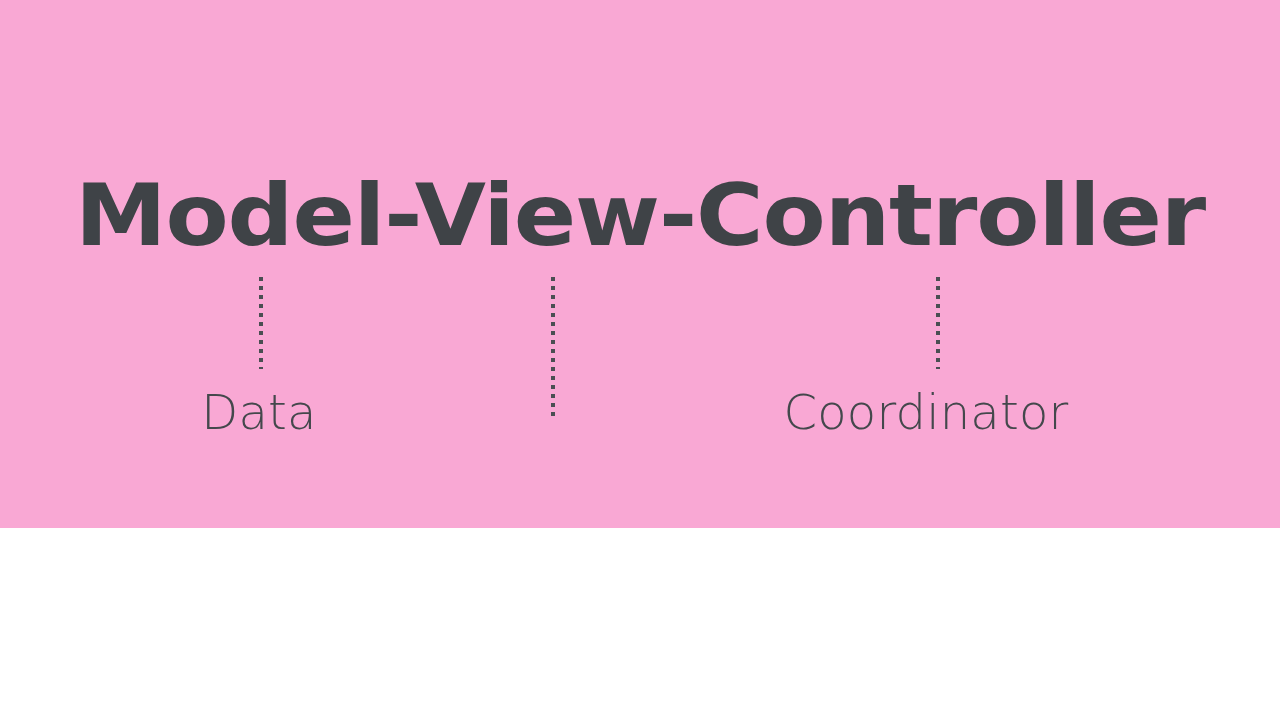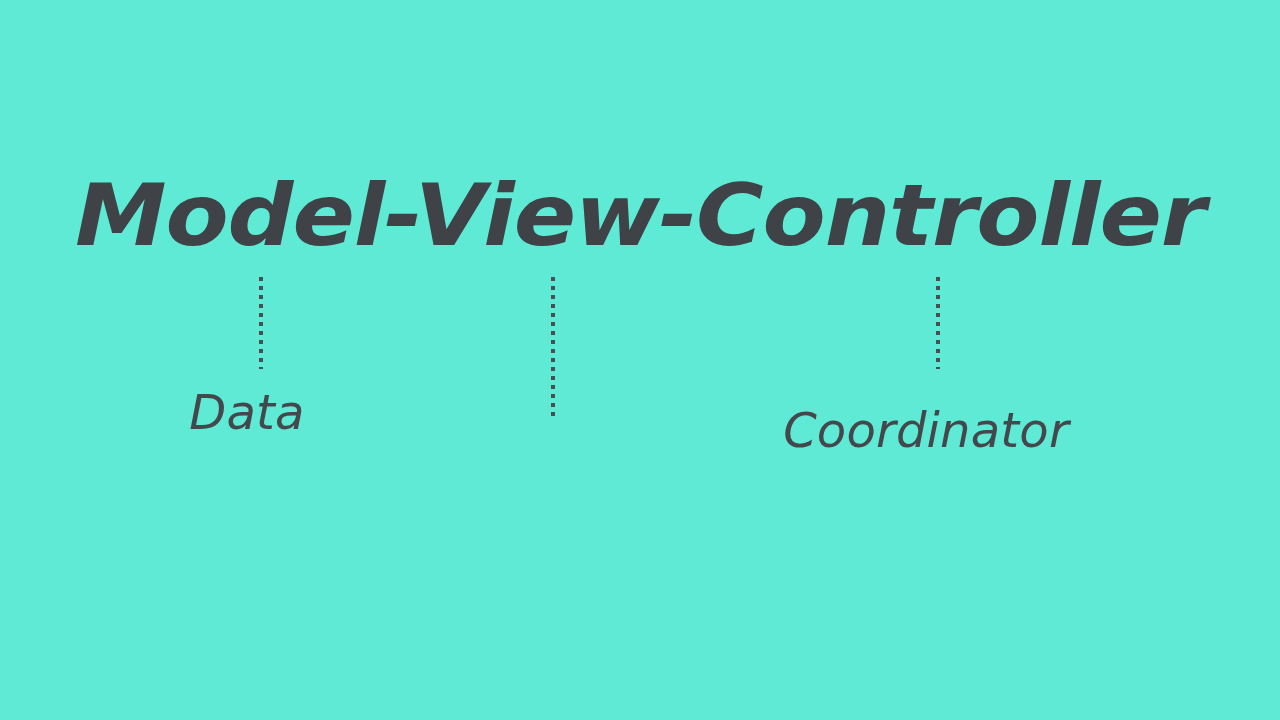--- a/index.html
+++ b/index.html
@@ -10,23 +10,22 @@
     width: 1280px;
     height: 720px;
     background: #ffffff;
     font-family: "DejaVu Sans", sans-serif;
     overflow: hidden;
   }
 
   #slide {
     position: relative;
     width: 1280px;
-    height: 720px;
-    background: #5eead4;
-    font-style: italic;
+    height: 528px;
+    background: #f9a8d4;
   }
 
   
   .diagram-title {
     position: absolute;
     left: 0;
     top: 172px;
     width: 1280px;
     text-align: center;
     font-family: "DejaVu Sans", sans-serif;
@@ -65,23 +64,23 @@
     font-weight: 300;
     font-size: 48px;
     line-height: 48px;
     color: #44484c;
     white-space: nowrap;
     text-align: center;
     transform: translateX(-50%);
     letter-spacing: 0.2px;
   }
 
-  #label-data          { left: 247px; top: 388px; text-align: right; }
+  #label-data          { left: 259px; top: 388px; text-align: right; }
   #label-user-interface{ left: 546px; top: 440px; }
-  #label-coordinator   { left: 926px; top: 406px; }
+  #label-coordinator   { left: 926px; top: 388px; }
 </style>
 </head>
 <body>
 
 <div id="slide">
 
   <div class="diagram-title">Model-View-Controller</div>
 
   <div class="connector" id="connector-model"></div>
 

